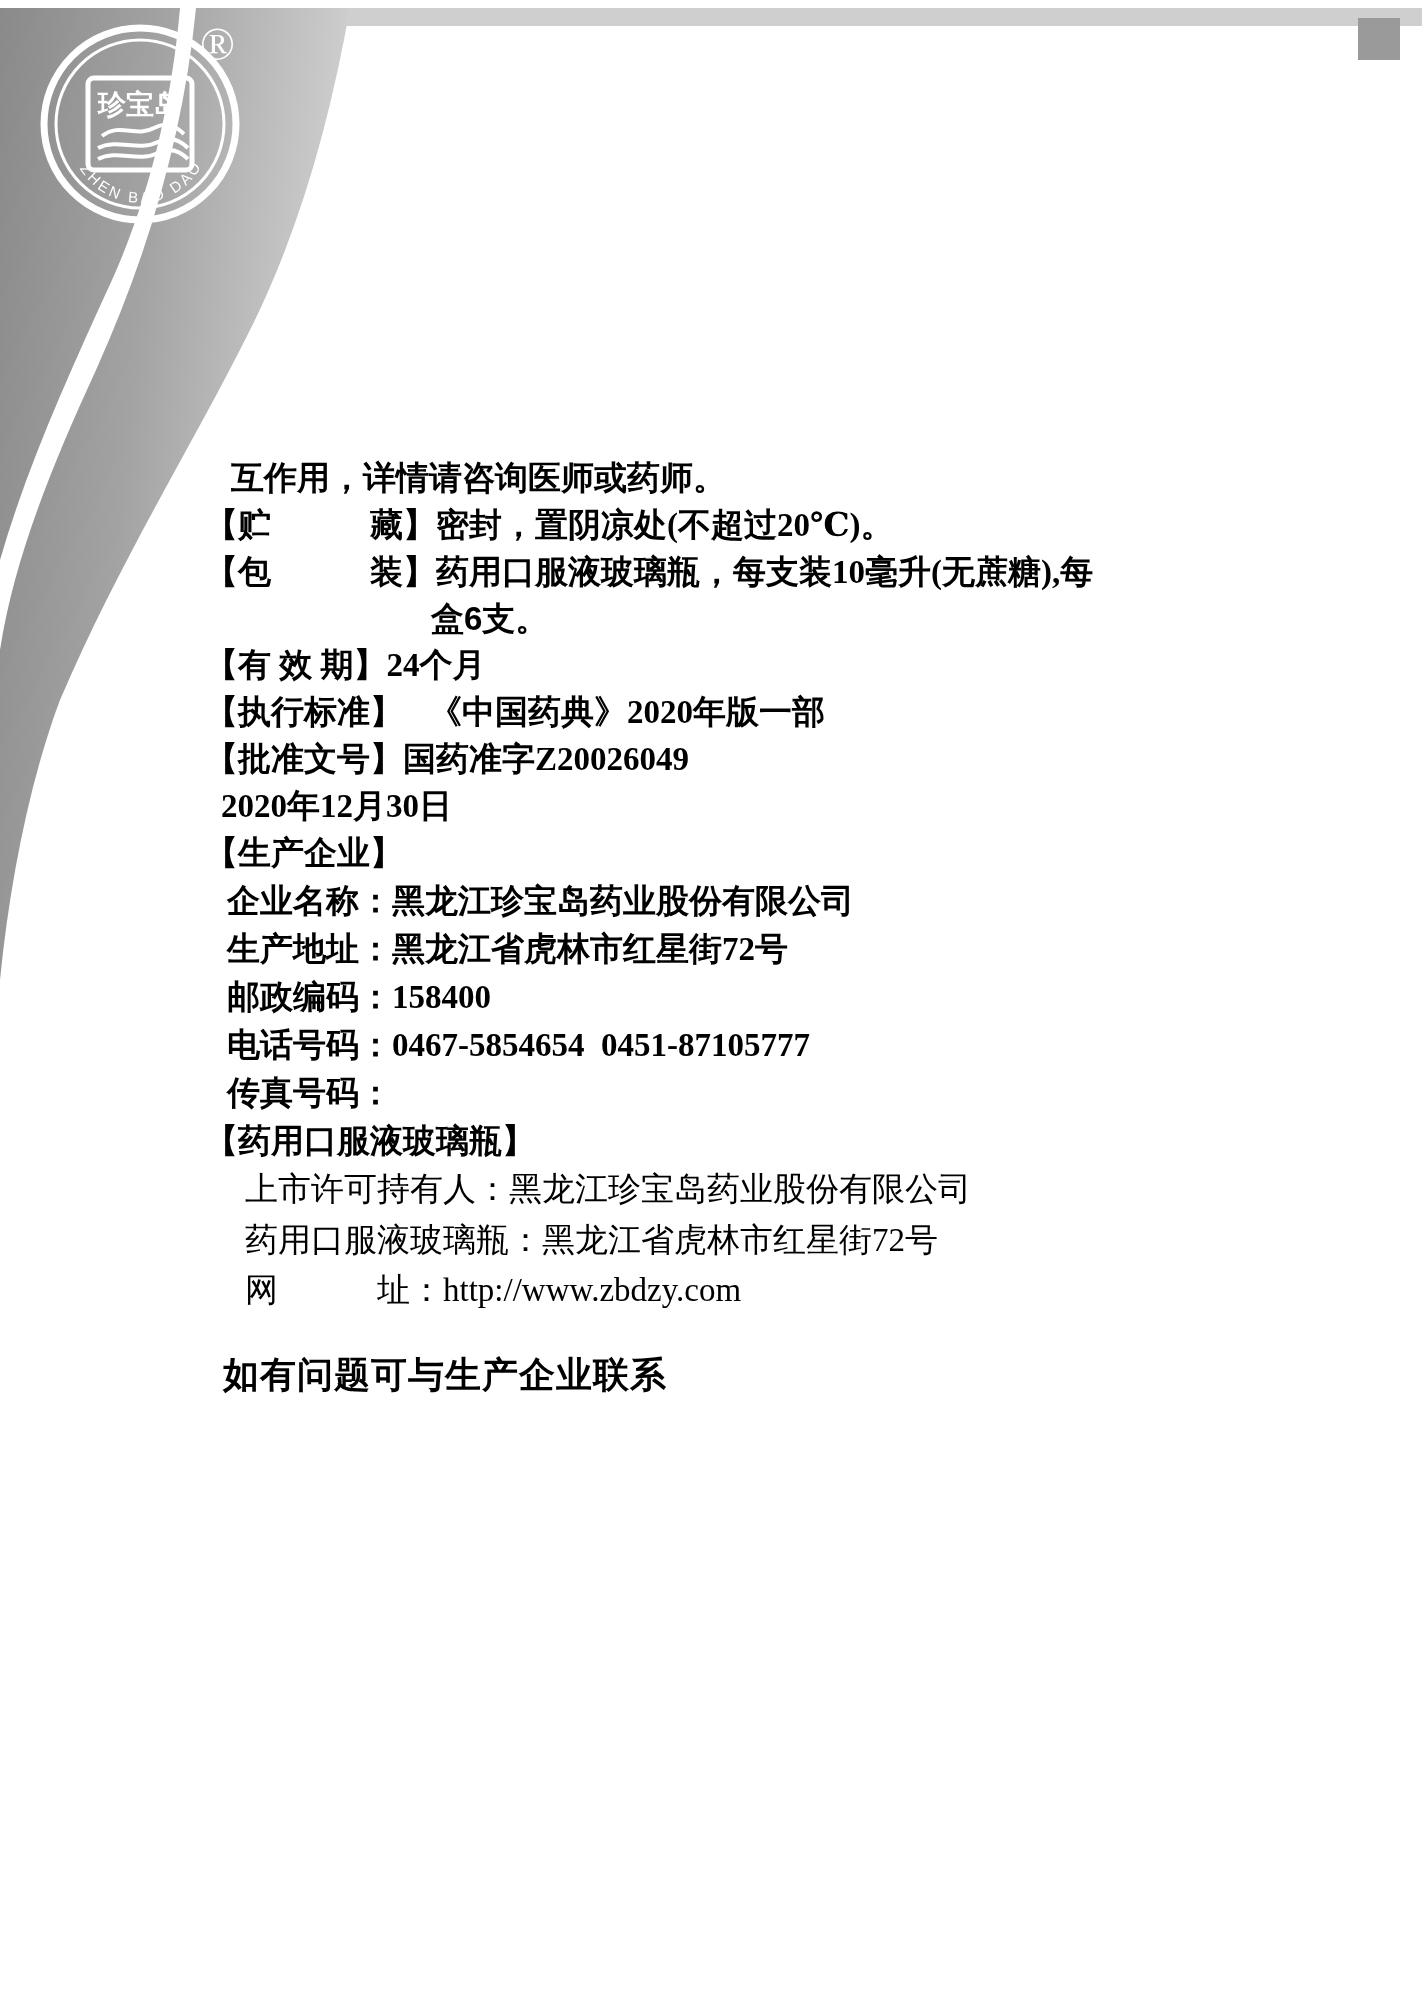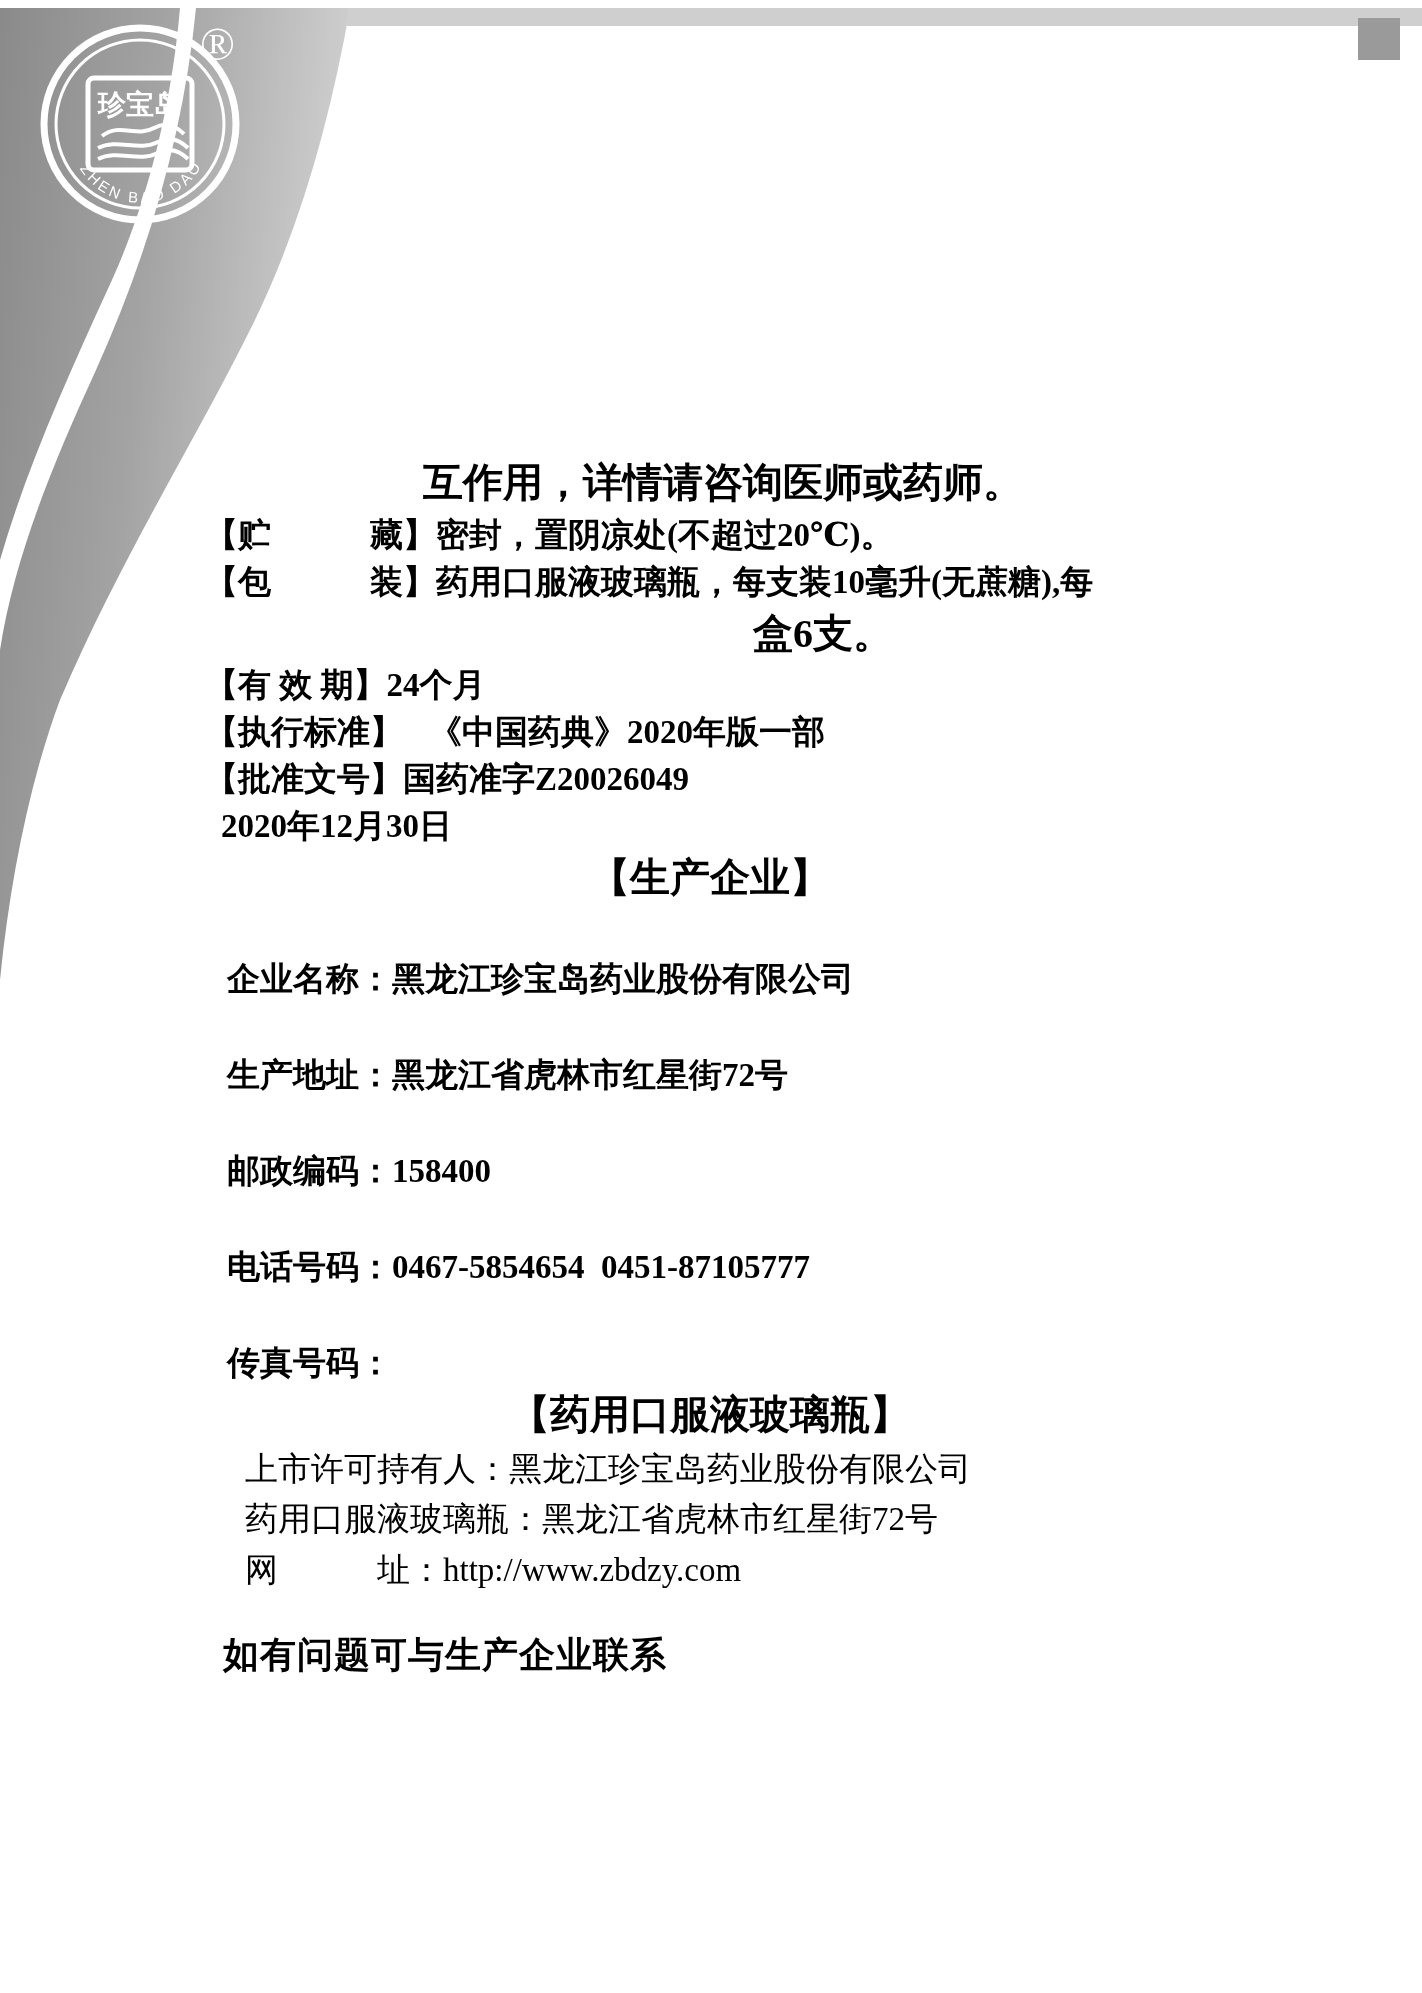--- a/index.html
+++ b/index.html
@@ -56,26 +56,25 @@
   
   .content {
     position: absolute;
     left: 205px;
     top: 455px;
     width: 1010px;
     color: #000000;
   }
 
   .line {
-    font-size: 40px;
+    font-size: 33px;
     line-height: 1.42;
     white-space: pre;
-    font-family: Liberation Serif, serif;
-    font-weight: bold;
-    text-align: center;
+    font-family: Liberation Sans, sans-serif;
+    font-weight: bold;
   }
   .line.normal { font-weight: normal; }
 
   .indent-1 { padding-left: 26px; }
   .indent-3 { padding-left: 226px; }
 
   .row {
     display: flex;
     align-items: baseline;
     font-size: 33px;
@@ -92,21 +91,20 @@
 
   .company-block {
     padding-left: 22px;
   }
   .company-row {
     display: flex;
     align-items: baseline;
     font-size: 33px;
     line-height: 1.46;
     white-space: pre;
-    margin-top: 48px;
   }
   .company-row .ck {
     font-weight: bold;
   }
   .company-row .cv {
     font-weight: bold;
   }
   .holder-row {
     font-size: 33px;
     line-height: 1.52;

